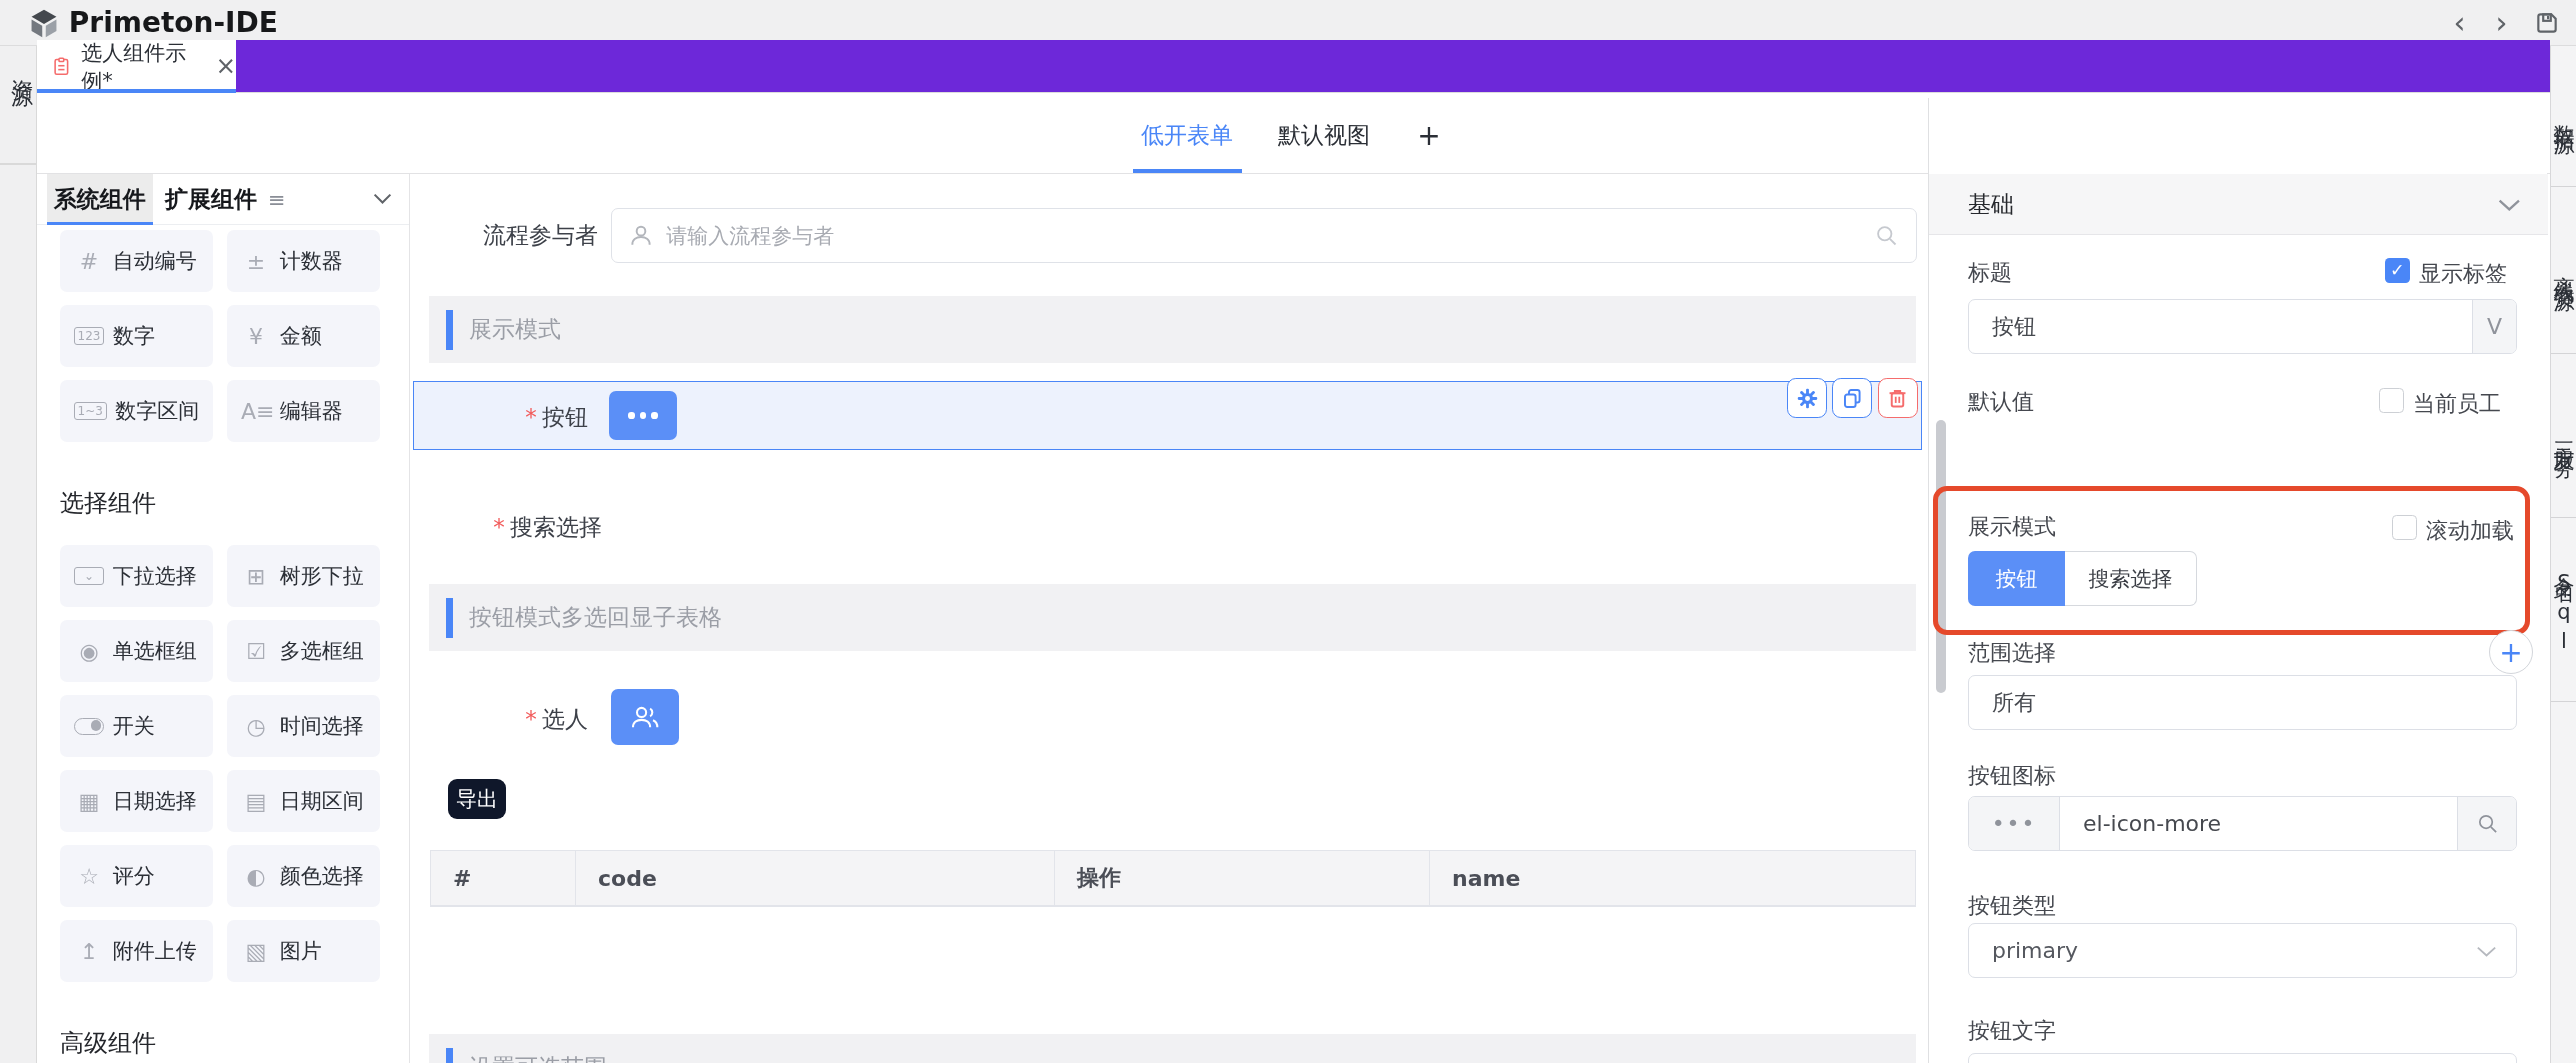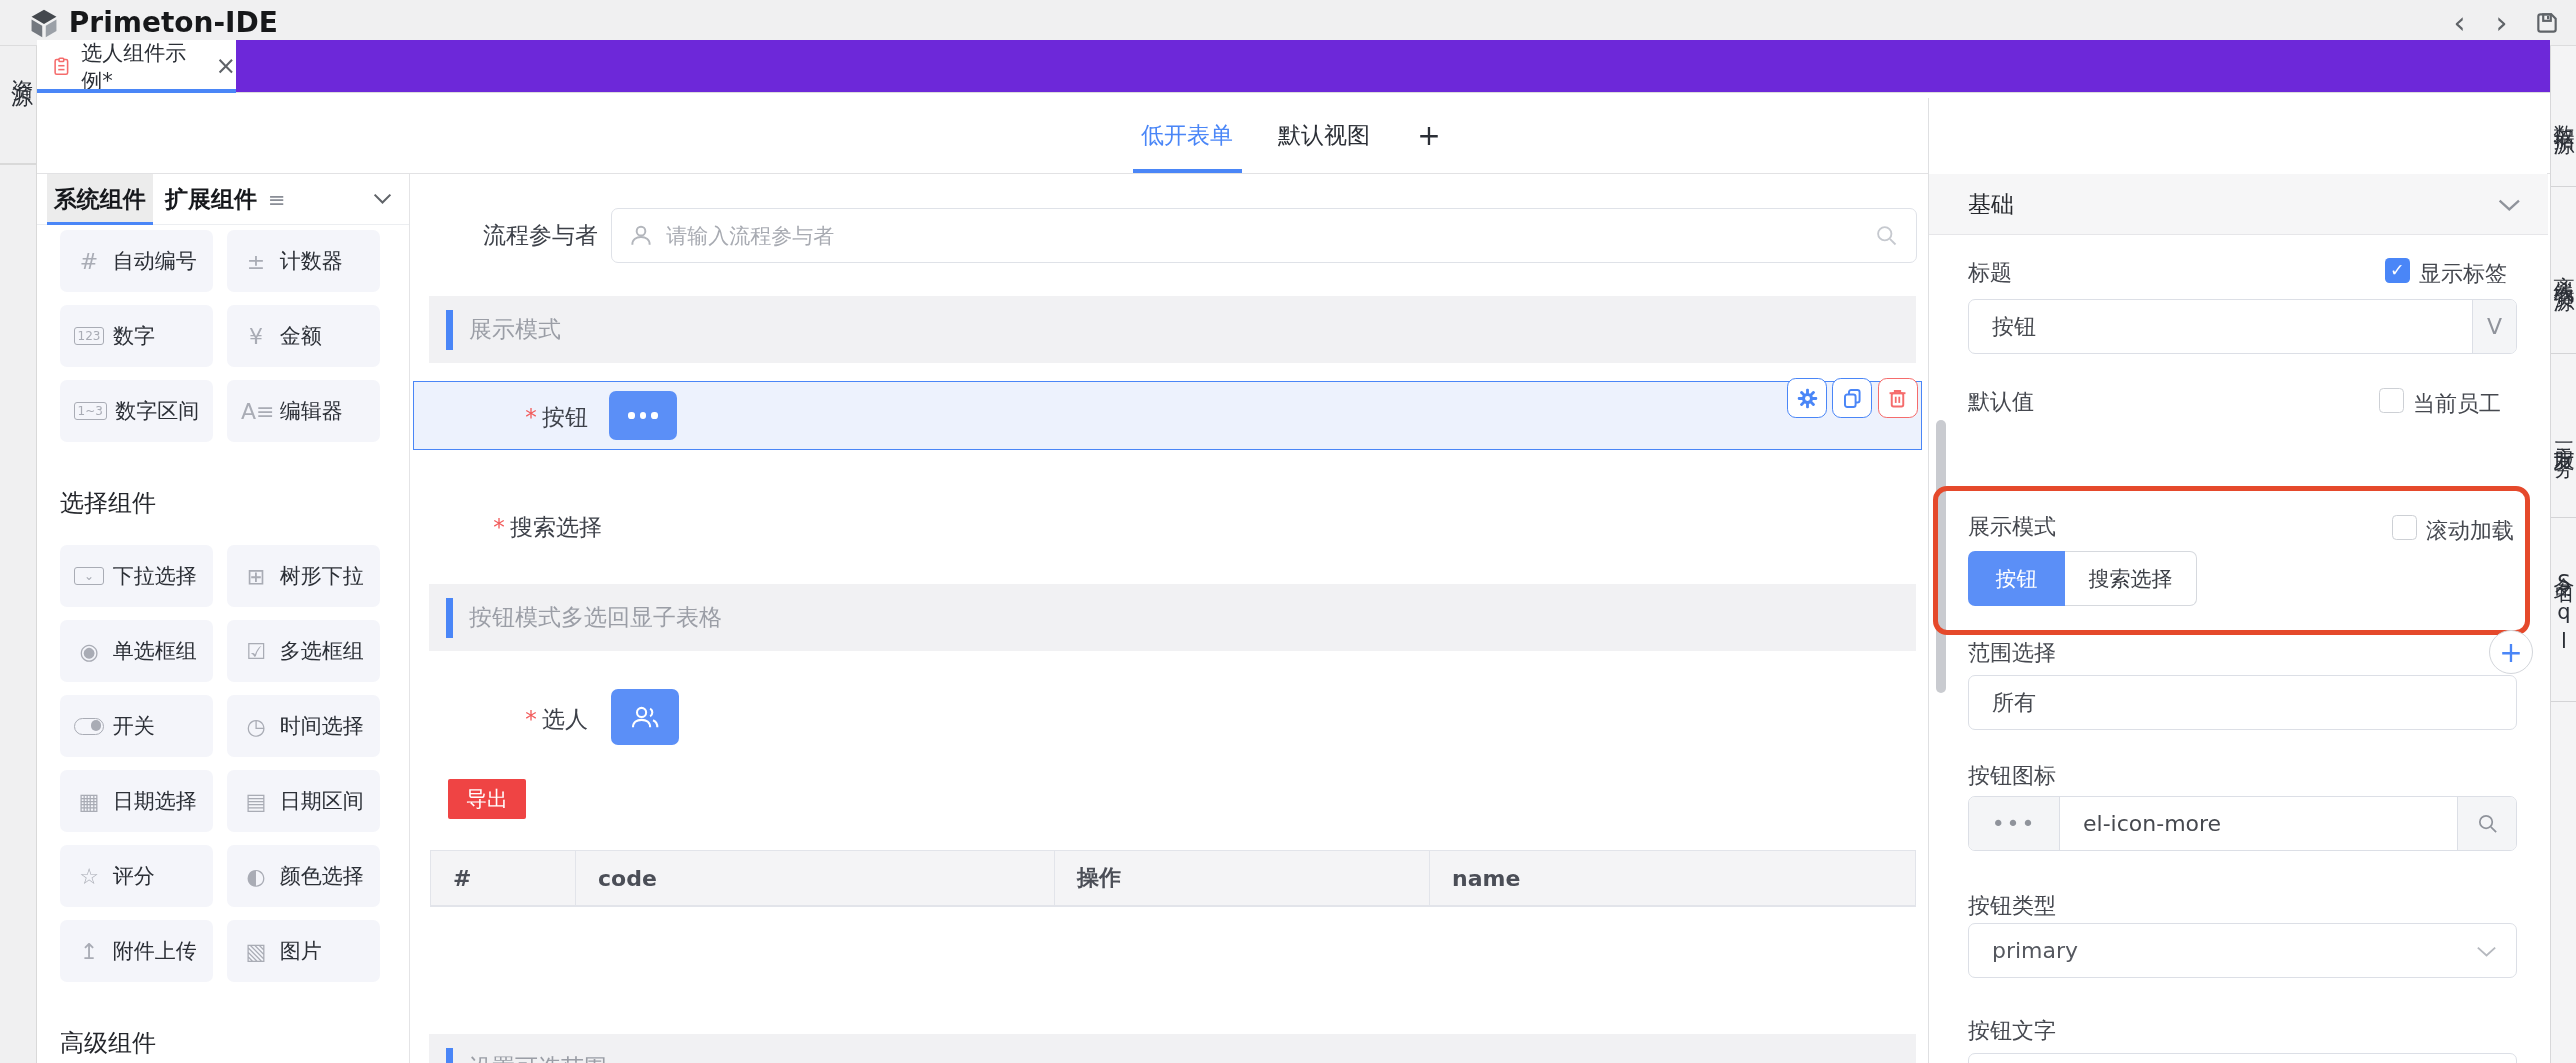--- a/index.html
+++ b/index.html
@@ -70,21 +70,21 @@
   .section-band .sbar { width:7px; height:40px; background:#4a86f7; margin-left:17.6px; flex:none; }
   .section-band .stext { margin-left:16px; font-size:23px; color:#9b9ea6; }
   .sel-row { position:absolute; left:2.6px; top:207px; width:1509px; height:69px; background:#edf2fd; border:1.8px solid #4a86f7; }
   .more-btn { position:absolute; left:199px; top:217px; width:68px; height:49px; background:#5b8ff7; border-radius:7px; display:flex; align-items:center; justify-content:center; gap:5.3px; cursor:pointer; }
   .more-btn i { width:6.2px; height:6.2px; border-radius:50%; background:#fff; }
   .float-tools { position:absolute; left:1377px; top:204px; display:flex; gap:5.3px; }
   .ftool { width:40px; height:40px; background:#fff; border:1.8px solid #4a86f7; border-radius:8.8px; display:flex; align-items:center; justify-content:center; cursor:pointer; }
   .ftool.del { border-color:#f56c6c; }
   .ftool svg { width:23px; height:23px; }
   .person-btn { position:absolute; left:201px; top:515px; width:68px; height:56px; background:#5b8ff7; border-radius:7px; display:flex; align-items:center; justify-content:center; cursor:pointer; }
-  .export-btn { position:absolute; left:38px; top:605px; width:78px; height:40px; background:#ef4444; border-radius:2px; color:#fff; font-size:21px; display:flex; align-items:center; justify-content:center; cursor:pointer; }
+  .export-btn { position:absolute; left:38px; top:605px; width:58px; height:40px; background:#0f172a; border-radius:9px; color:#fff; font-size:21px; display:flex; align-items:center; justify-content:center; cursor:pointer; }
   .cv-table { position:absolute; left:20px; top:676px; width:1486px; border:0.9px solid #e2e4ea; }
   .cv-thead { display:flex; height:55px; background:#f4f4f6; border-bottom:0.9px solid #e2e4ea; }
   .cv-th { font-size:22px; font-weight:600; color:#4b4e57; display:flex; align-items:center; padding-left:22px; border-right:0.9px solid #e2e4ea; }
   .cv-th:last-child { border-right:none; }
   .cv-th.c0 { width:145px; } .cv-th.c1 { width:479px; } .cv-th.c2 { width:485px; } .cv-th.c3 { width:375px; }
   .cv-empty { height:84px; background:#fff; display:flex; align-items:center; justify-content:center; font-size:22px; color:#8f939b; }
 
   
   .props-panel { position:absolute; left:1928px; top:98px; width:619px; height:965px; background:#fff; border-left:0.9px solid #dfe0e2; }
   .pp-inner { position:absolute; left:0; top:76px; width:619px; height:890px; }

